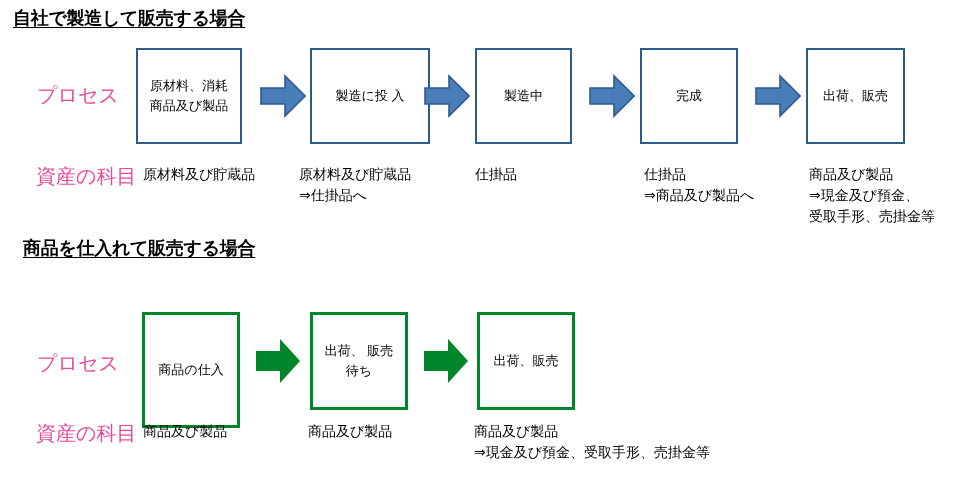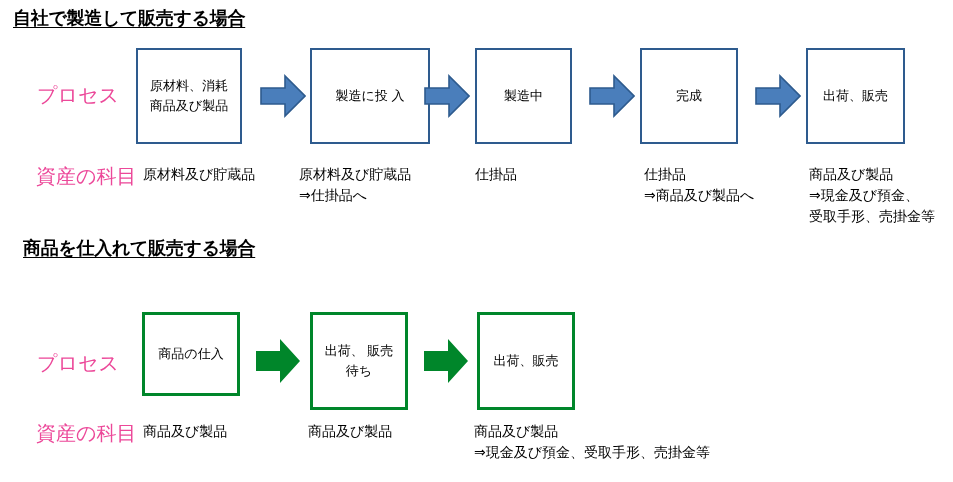--- a/index.html
+++ b/index.html
@@ -140,21 +140,21 @@
   <div class="caption" style="left:809px; top:164px;">商品及び製品
 ⇒現金及び預金、
 受取手形、売掛金等</div>
 
   <div class="heading" id="heading-2">商品を仕入れて販売する場合</div>
 
   <div class="row-label process-label-2">プロセス</div>
 
   <div class="row-label asset-label-2">資産の科目</div>
 
-  <div class="pbox green" style="left:142px; top:312px; width:98px; height:84px;">
+  <div class="pbox green" style="left:142px; top:312px; width:98px; height:116px;">
     <span class="txt">商品の仕入</span>
   </div>
 
   <div class="pbox green" style="left:310px; top:312px; width:98px; height:98px;">
     <span class="txt">出荷、
 販売待ち</span>
   </div>
 
   <div class="pbox green" style="left:477px; top:312px; width:98px; height:98px;">
     <span class="txt">出荷、販売</span>

